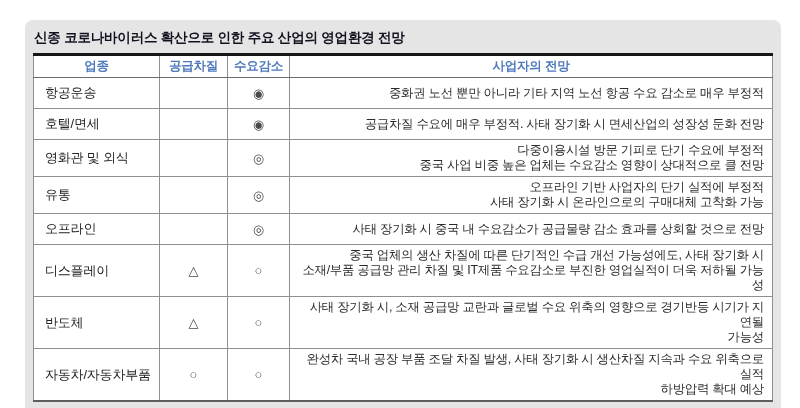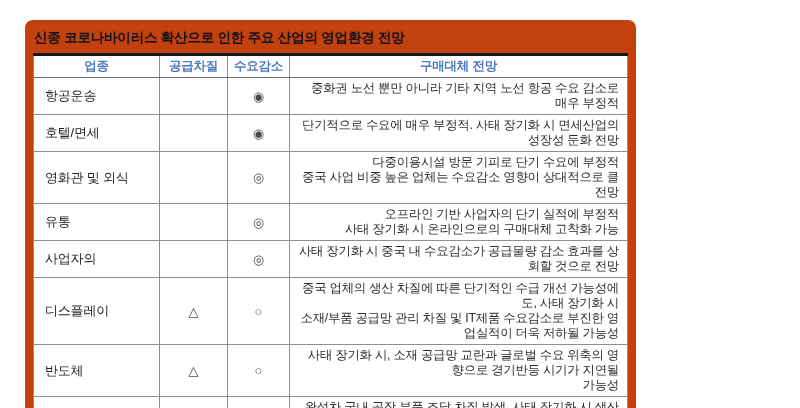--- a/index.html
+++ b/index.html
@@ -14,23 +14,23 @@
   .page {
     position: relative;
     width: 800px;
     height: 408px;
     background: #ffffff;
   }
   .card {
     position: absolute;
     left: 25px;
     top: 20px;
-    width: 611px;
+    width: 756px;
     height: 388px;
-    background: #c2410c;
+    background: #e5e5e5;
     border-radius: 8px 8px 0 0;
     box-sizing: border-box;
     padding: 6px 8px 0 8px;
   }
   .title {
     font-size: 13.5px;
     font-weight: bold;
     color: #12121f;
     letter-spacing: -0.2px;
     padding: 3px 0 6px 1px;
@@ -100,52 +100,52 @@
         <col style="width:126px">
         <col style="width:68px">
         <col style="width:62px">
         <col>
       </colgroup>
       <thead>
         <tr>
           <th>업종</th>
           <th>공급차질</th>
           <th>수요감소</th>
-          <th>구매대체 전망</th>
+          <th>사업자의 전망</th>
         </tr>
       </thead>
       <tbody>
         <tr class="r-single">
           <td class="ind">항공운송</td>
           <td class="sym"></td>
           <td class="sym">◉</td>
           <td class="out">중화권 노선 뿐만 아니라 기타 지역 노선 항공 수요 감소로 매우 부정적</td>
         </tr>
         <tr class="r-single">
           <td class="ind">호텔/면세</td>
           <td class="sym"></td>
           <td class="sym">◉</td>
-          <td class="out">단기적으로 수요에 매우 부정적. 사태 장기화 시 면세산업의 성장성 둔화 전망</td>
+          <td class="out">공급차질 수요에 매우 부정적. 사태 장기화 시 면세산업의 성장성 둔화 전망</td>
         </tr>
         <tr class="r-double">
           <td class="ind">영화관 및 외식</td>
           <td class="sym"></td>
           <td class="sym">◎</td>
           <td class="out">다중이용시설 방문 기피로 단기 수요에 부정적
 중국 사업 비중 높은 업체는 수요감소 영향이 상대적으로 클 전망</td>
         </tr>
         <tr class="r-double">
           <td class="ind">유통</td>
           <td class="sym"></td>
           <td class="sym">◎</td>
           <td class="out">오프라인 기반 사업자의 단기 실적에 부정적
 사태 장기화 시 온라인으로의 구매대체 고착화 가능</td>
         </tr>
         <tr class="r-single">
-          <td class="ind">사업자의</td>
+          <td class="ind">오프라인</td>
           <td class="sym"></td>
           <td class="sym">◎</td>
           <td class="out">사태 장기화 시 중국 내 수요감소가 공급물량 감소 효과를 상회할 것으로 전망</td>
         </tr>
         <tr class="r-double">
           <td class="ind">디스플레이</td>
           <td class="sym">△</td>
           <td class="sym">○</td>
           <td class="out">중국 업체의 생산 차질에 따른 단기적인 수급 개선 가능성에도, 사태 장기화 시
 소재/부품 공급망 관리 차질 및 IT제품 수요감소로 부진한 영업실적이 더욱 저하될 가능성</td>

